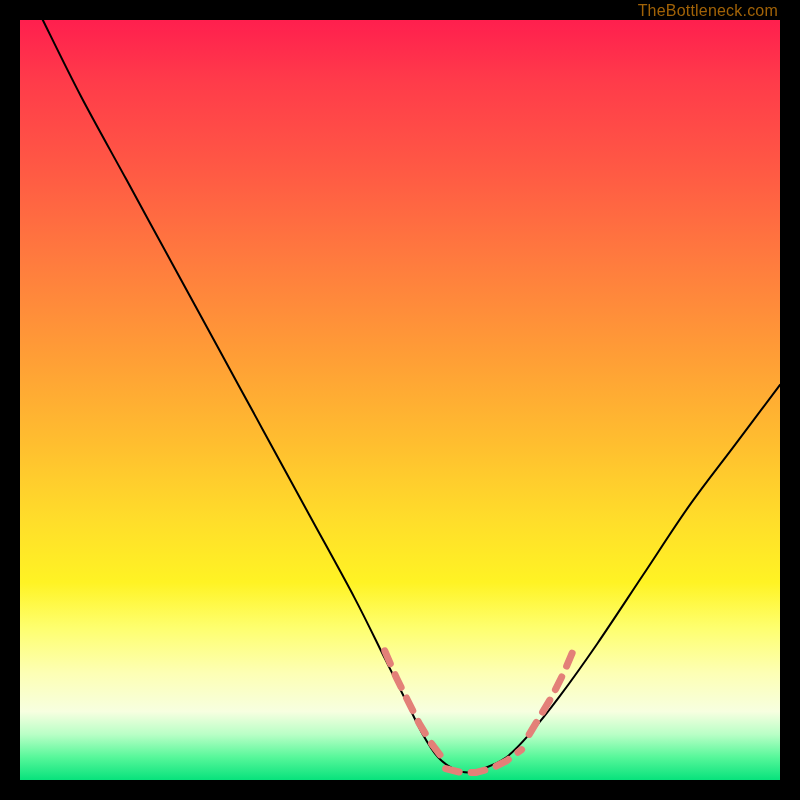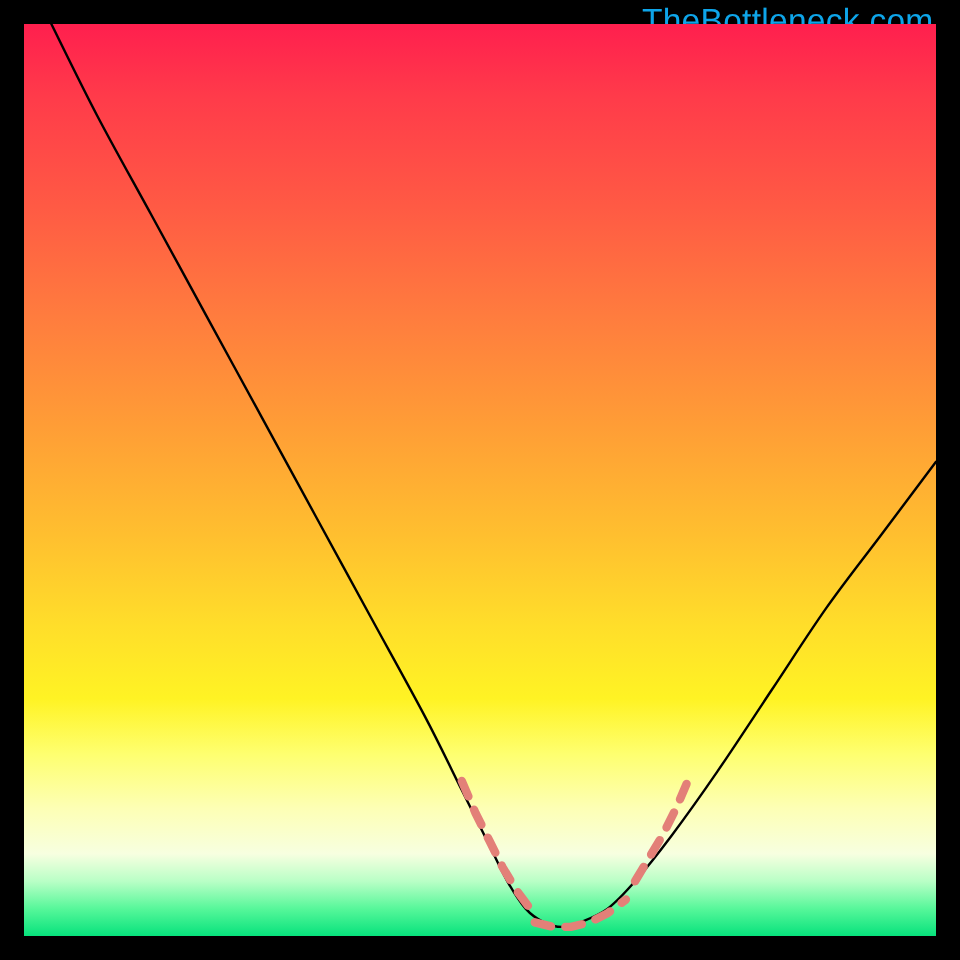--- a/index.html
+++ b/index.html
@@ -40,22 +40,22 @@
       #f7ffe0 91%,
       #b9ffc6 94%,
       #57f79a 97%,
       #07e27c 100%
     );
   }
   .watermark {
     position: absolute;
     top: 2px;
     right: 22px;
-    color: #0ea5e9;
-    font-size: 28px;
+    color: #a16207;
+    font-size: 16px;
     font-weight: 500;
     letter-spacing: 0.2px;
     font-family: Arial, Helvetica, sans-serif;
   }
   svg.curve {
     position: absolute;
     left: 0;
     top: 0;
     width: 760px;
     height: 760px;

